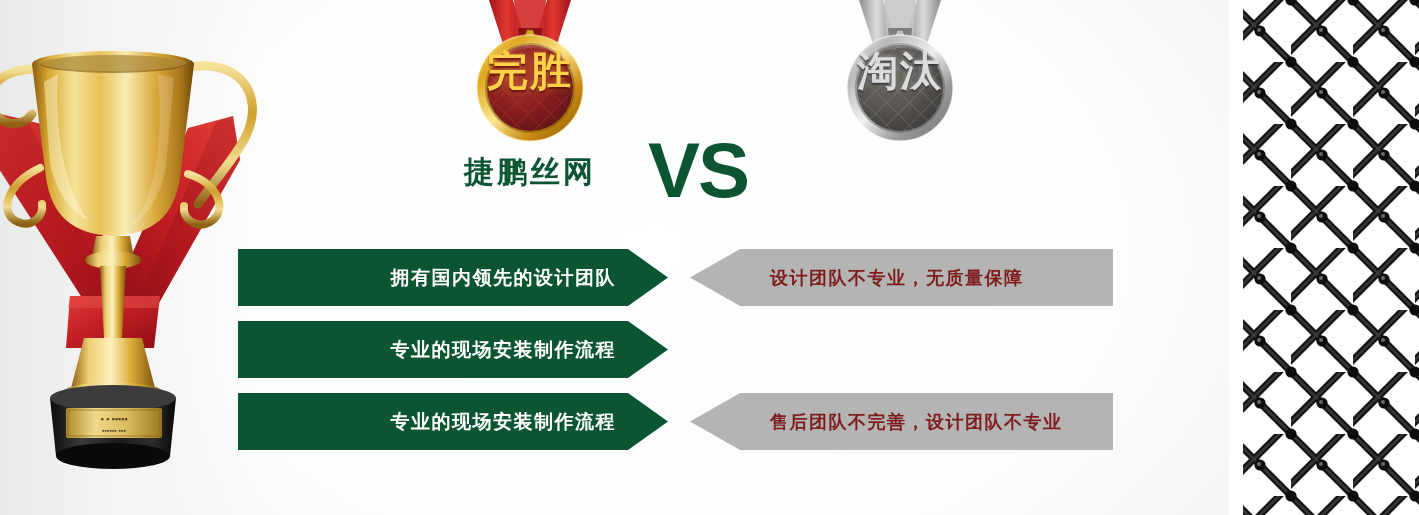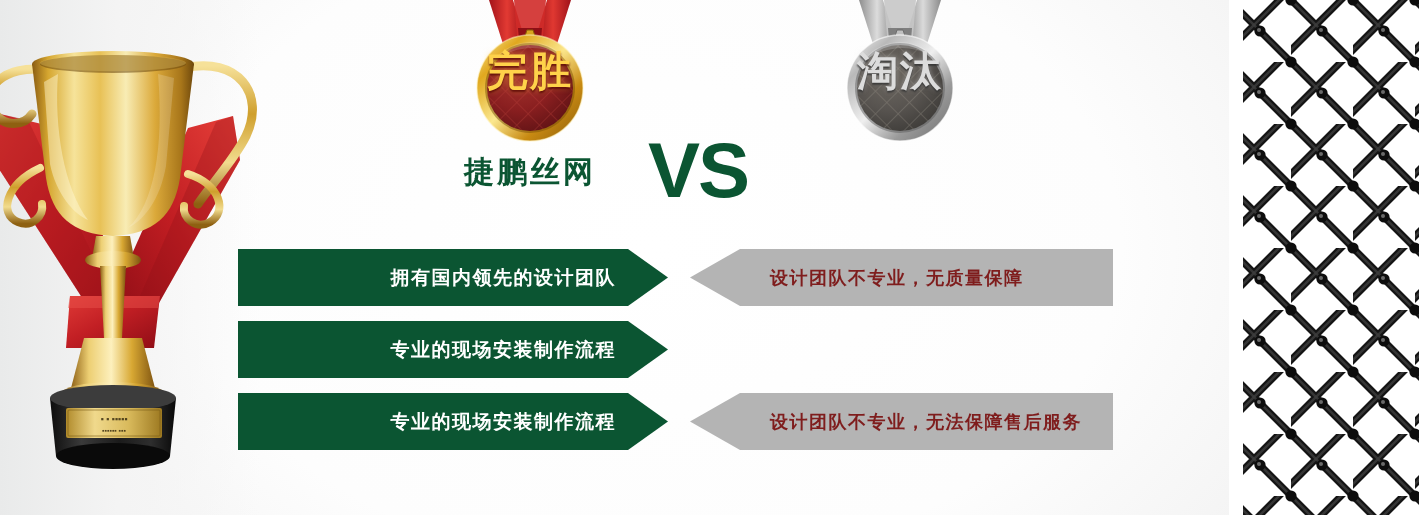--- a/index.html
+++ b/index.html
@@ -315,21 +315,21 @@
       <div class="pro-bar">
         <span class="bar-text">专业的现场安装制作流程</span>
       </div>
     </div>
 
     <div class="cmp-row">
       <div class="pro-bar">
         <span class="bar-text">专业的现场安装制作流程</span>
       </div>
       <div class="con-bar">
-        <span class="bar-text">设计团队不专业，无法保障售后服务</span>
+        <span class="bar-text">售后团队不完善，设计团队不专业</span>
       </div>
     </div>
 
   </div>
 
   <div class="fence">
     <svg width="190" height="515" viewBox="0 0 190 515" xmlns="http://www.w3.org/2000/svg">
       <defs>
         <pattern id="mesh" width="62" height="62" patternUnits="userSpaceOnUse">
           <rect width="62" height="62" fill="#ffffff"></rect>

